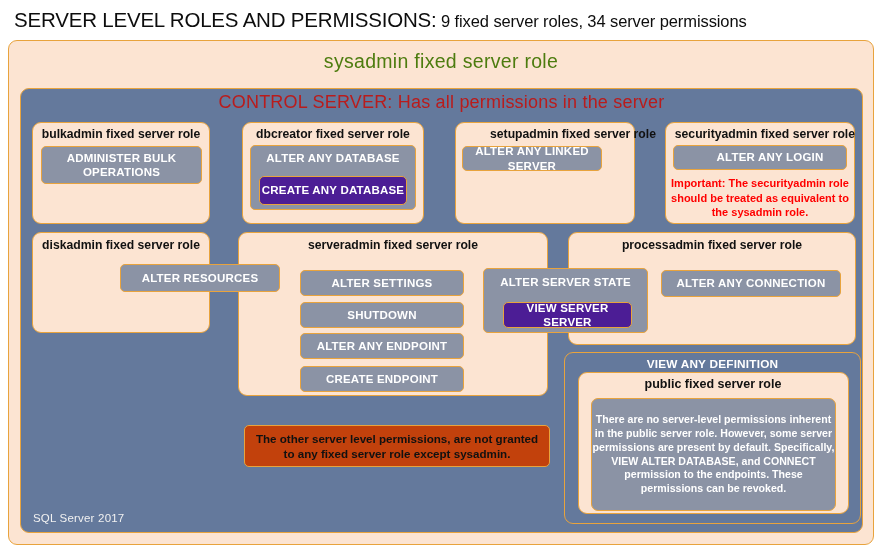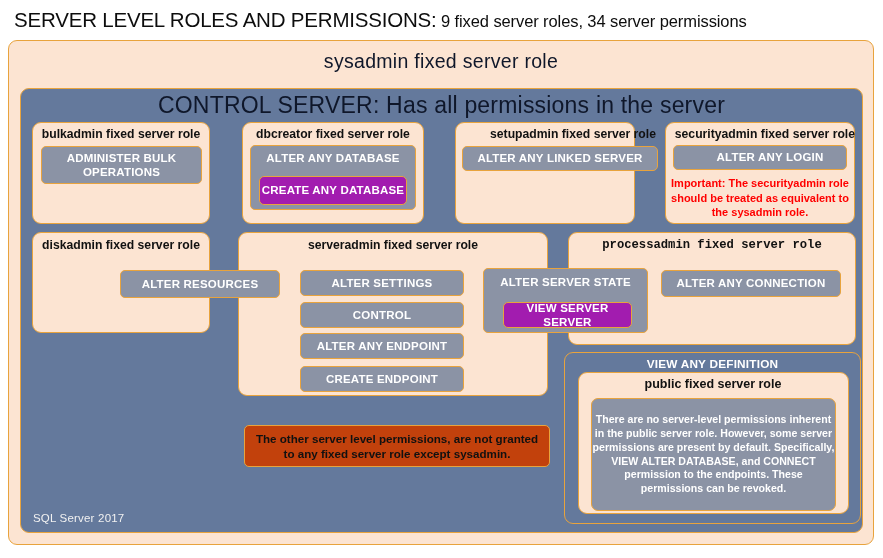--- a/index.html
+++ b/index.html
@@ -66,21 +66,21 @@
     font-weight: bold;
     font-size: 11.5px;
     letter-spacing: 0.2px;
     display: flex;
     align-items: center;
     justify-content: center;
     text-align: center;
     line-height: 1.22;
   }
   .perm-dark {
-    background: #a21caf;
+    background: #4c1d95;
   }
   .role-title {
     position: absolute;
     color: #111111;
     font-weight: bold;
     font-size: 12.2px;
     text-align: center;
     white-space: nowrap;
   }
   .note-red {
@@ -93,31 +93,31 @@
   }
 
   
   #sysadmin-label {
     position: absolute;
     left: 8px;
     top: 50px;
     width: 866px;
     text-align: center;
     font-size: 19.5px;
-    color: #0f172a;
+    color: #4d7c0f;
     letter-spacing: 0.3px;
   }
   #control-server-label {
     position: absolute;
     left: 20px;
     top: 92px;
     width: 843px;
     text-align: center;
-    font-size: 23px;
-    color: #0f172a;
+    font-size: 18px;
+    color: #b91c1c;
     letter-spacing: 0.2px;
   }
   #sql-version {
     position: absolute;
     left: 33px;
     top: 512px;
     font-size: 11.5px;
     color: #f1f1f1;
     letter-spacing: 0.2px;
   }
@@ -207,41 +207,41 @@
   <div class="role-title" style="left:32px; top:127px; width:178px;">bulkadmin  fixed server role</div>
   <div class="perm" style="left:41px; top:146px; width:161px; height:38px;">ADMINISTER  BULK OPERATIONS</div>
 
   <div class="peach" style="left:242px; top:122px; width:182px; height:102px;"></div>
   <div class="role-title" style="left:242px; top:127px; width:182px;">dbcreator fixed server role</div>
   <div class="perm" style="left:250px; top:145px; width:166px; height:65px; align-items:flex-start; padding-top:5px;">ALTER ANY DATABASE</div>
   <div class="perm perm-dark" style="left:259px; top:176px; width:148px; height:29px;">CREATE  ANY DATABASE</div>
 
   <div class="peach" style="left:455px; top:122px; width:180px; height:102px;"></div>
   <div class="role-title" style="left:455px; top:127px; width:180px;padding-left:28px;">setupadmin fixed server role</div>
-  <div class="perm" style="left:462px; top:146px; width:196px; height:25px;">ALTER ANY LINKED SERVER</div>
+  <div class="perm" style="left:462px; top:146px; width:140px; height:25px;">ALTER ANY LINKED SERVER</div>
 
   <div class="peach" style="left:665px; top:122px; width:190px; height:102px;"></div>
   <div class="role-title" style="left:665px; top:127px; width:190px;text-align:right;">securityadmin  fixed server role</div>
   <div class="perm" style="left:673px; top:145px; width:174px; height:25px;padding-left:20px;">ALTER ANY LOGIN</div>
   <div class="note-red" style="left:666px; top:176px; width:188px;">Important:  The securityadmin role should  be treated as equivalent to the sysadmin role.</div>
 
   <div class="peach" style="left:32px; top:232px; width:178px; height:101px;"></div>
   <div class="role-title" style="left:32px; top:238px; width:178px;">diskadmin  fixed server role</div>
 
   <div class="peach" style="left:238px; top:232px; width:310px; height:164px;"></div>
   <div class="role-title" style="left:238px; top:238px; width:310px;">serveradmin fixed server role</div>
   <div class="perm" style="left:300px; top:270px; width:164px; height:26px;">ALTER SETTINGS</div>
-  <div class="perm" style="left:300px; top:302px; width:164px; height:26px;">CONTROL</div>
+  <div class="perm" style="left:300px; top:302px; width:164px; height:26px;">SHUTDOWN</div>
   <div class="perm" style="left:300px; top:333px; width:164px; height:26px;">ALTER ANY ENDPOINT</div>
   <div class="perm" style="left:300px; top:366px; width:164px; height:26px;">CREATE  ENDPOINT</div>
 
-  <div class="perm" style="left:120px; top:270px; width:160px; height:28px;">ALTER RESOURCES</div>
+  <div class="perm" style="left:120px; top:264px; width:160px; height:28px;">ALTER RESOURCES</div>
 
   <div class="peach" style="left:568px; top:232px; width:288px; height:113px;"></div>
-  <div class="role-title" style="left:568px; top:238px; width:288px;font-family:Liberation Mono, monospace;">processadmin fixed server role</div>
+  <div class="role-title" style="left:568px; top:238px; width:288px;">processadmin fixed server role</div>
   <div class="perm" style="left:661px; top:270px; width:180px; height:27px;">ALTER ANY CONNECTION</div>
 
   <div class="perm" style="left:483px; top:268px; width:165px; height:65px; align-items:flex-start; padding-top:6px;">ALTER SERVER STATE</div>
   <div class="perm perm-dark" style="left:503px; top:302px; width:129px; height:26px;">VIEW SERVER SERVER</div>
 
   <div id="other-perms-note">The other server level permissions,  are not granted to any fixed server role except sysadmin.</div>
 
   <div class="slate" style="left:564px; top:352px; width:297px; height:172px;"></div>
   <div id="view-any-def-label">VIEW ANY DEFINITION</div>
   <div class="peach" style="left:578px; top:372px; width:271px; height:142px;"></div>

